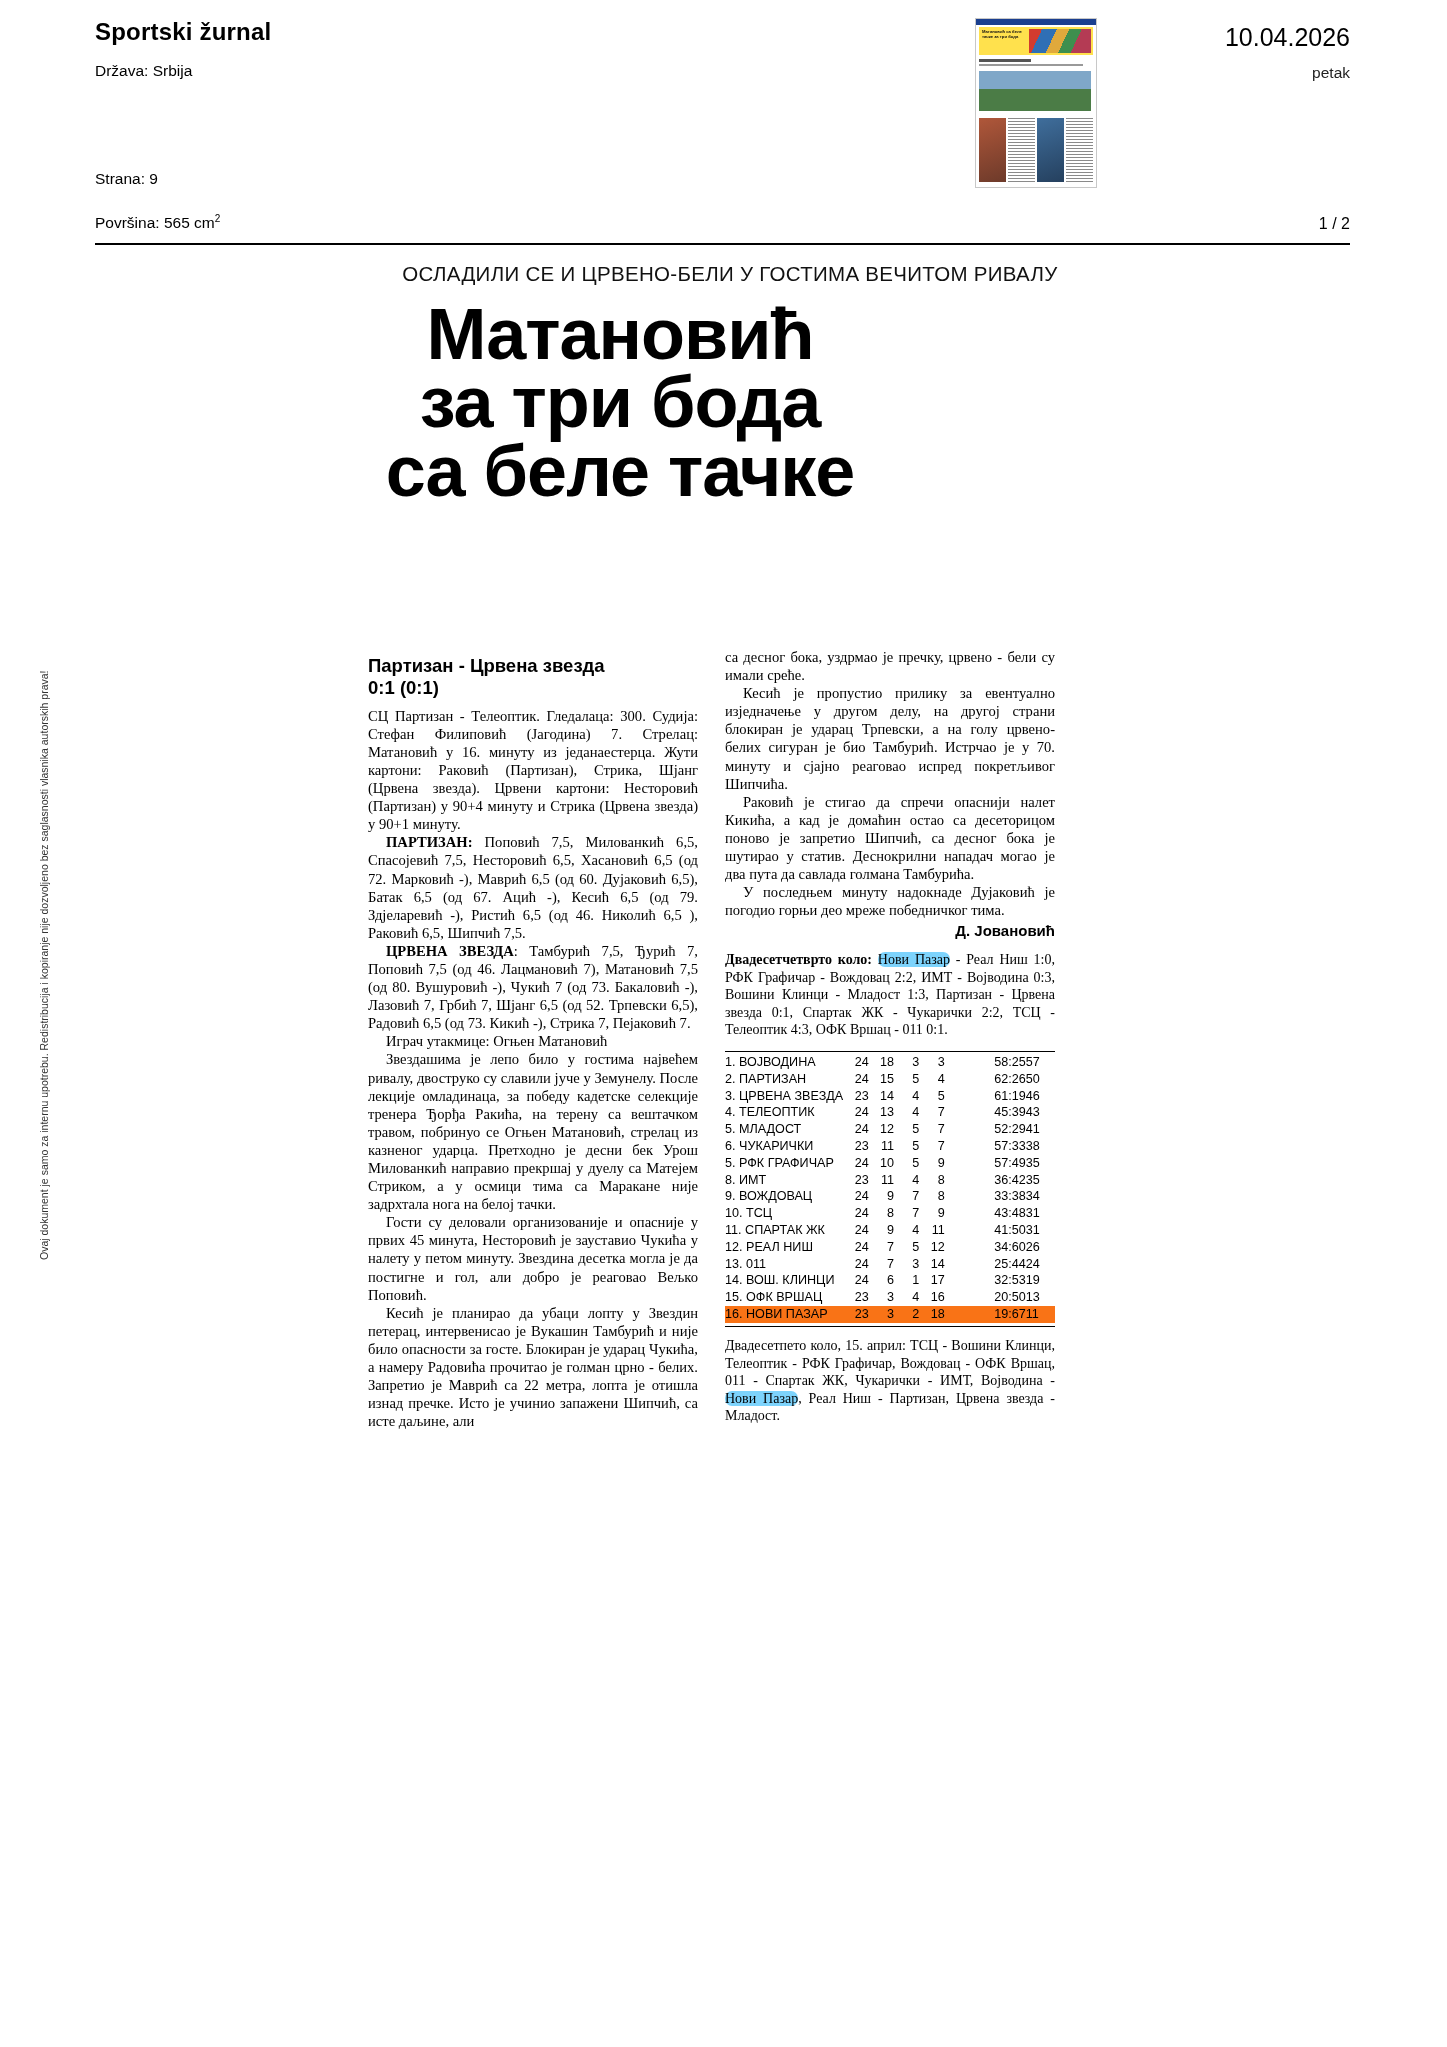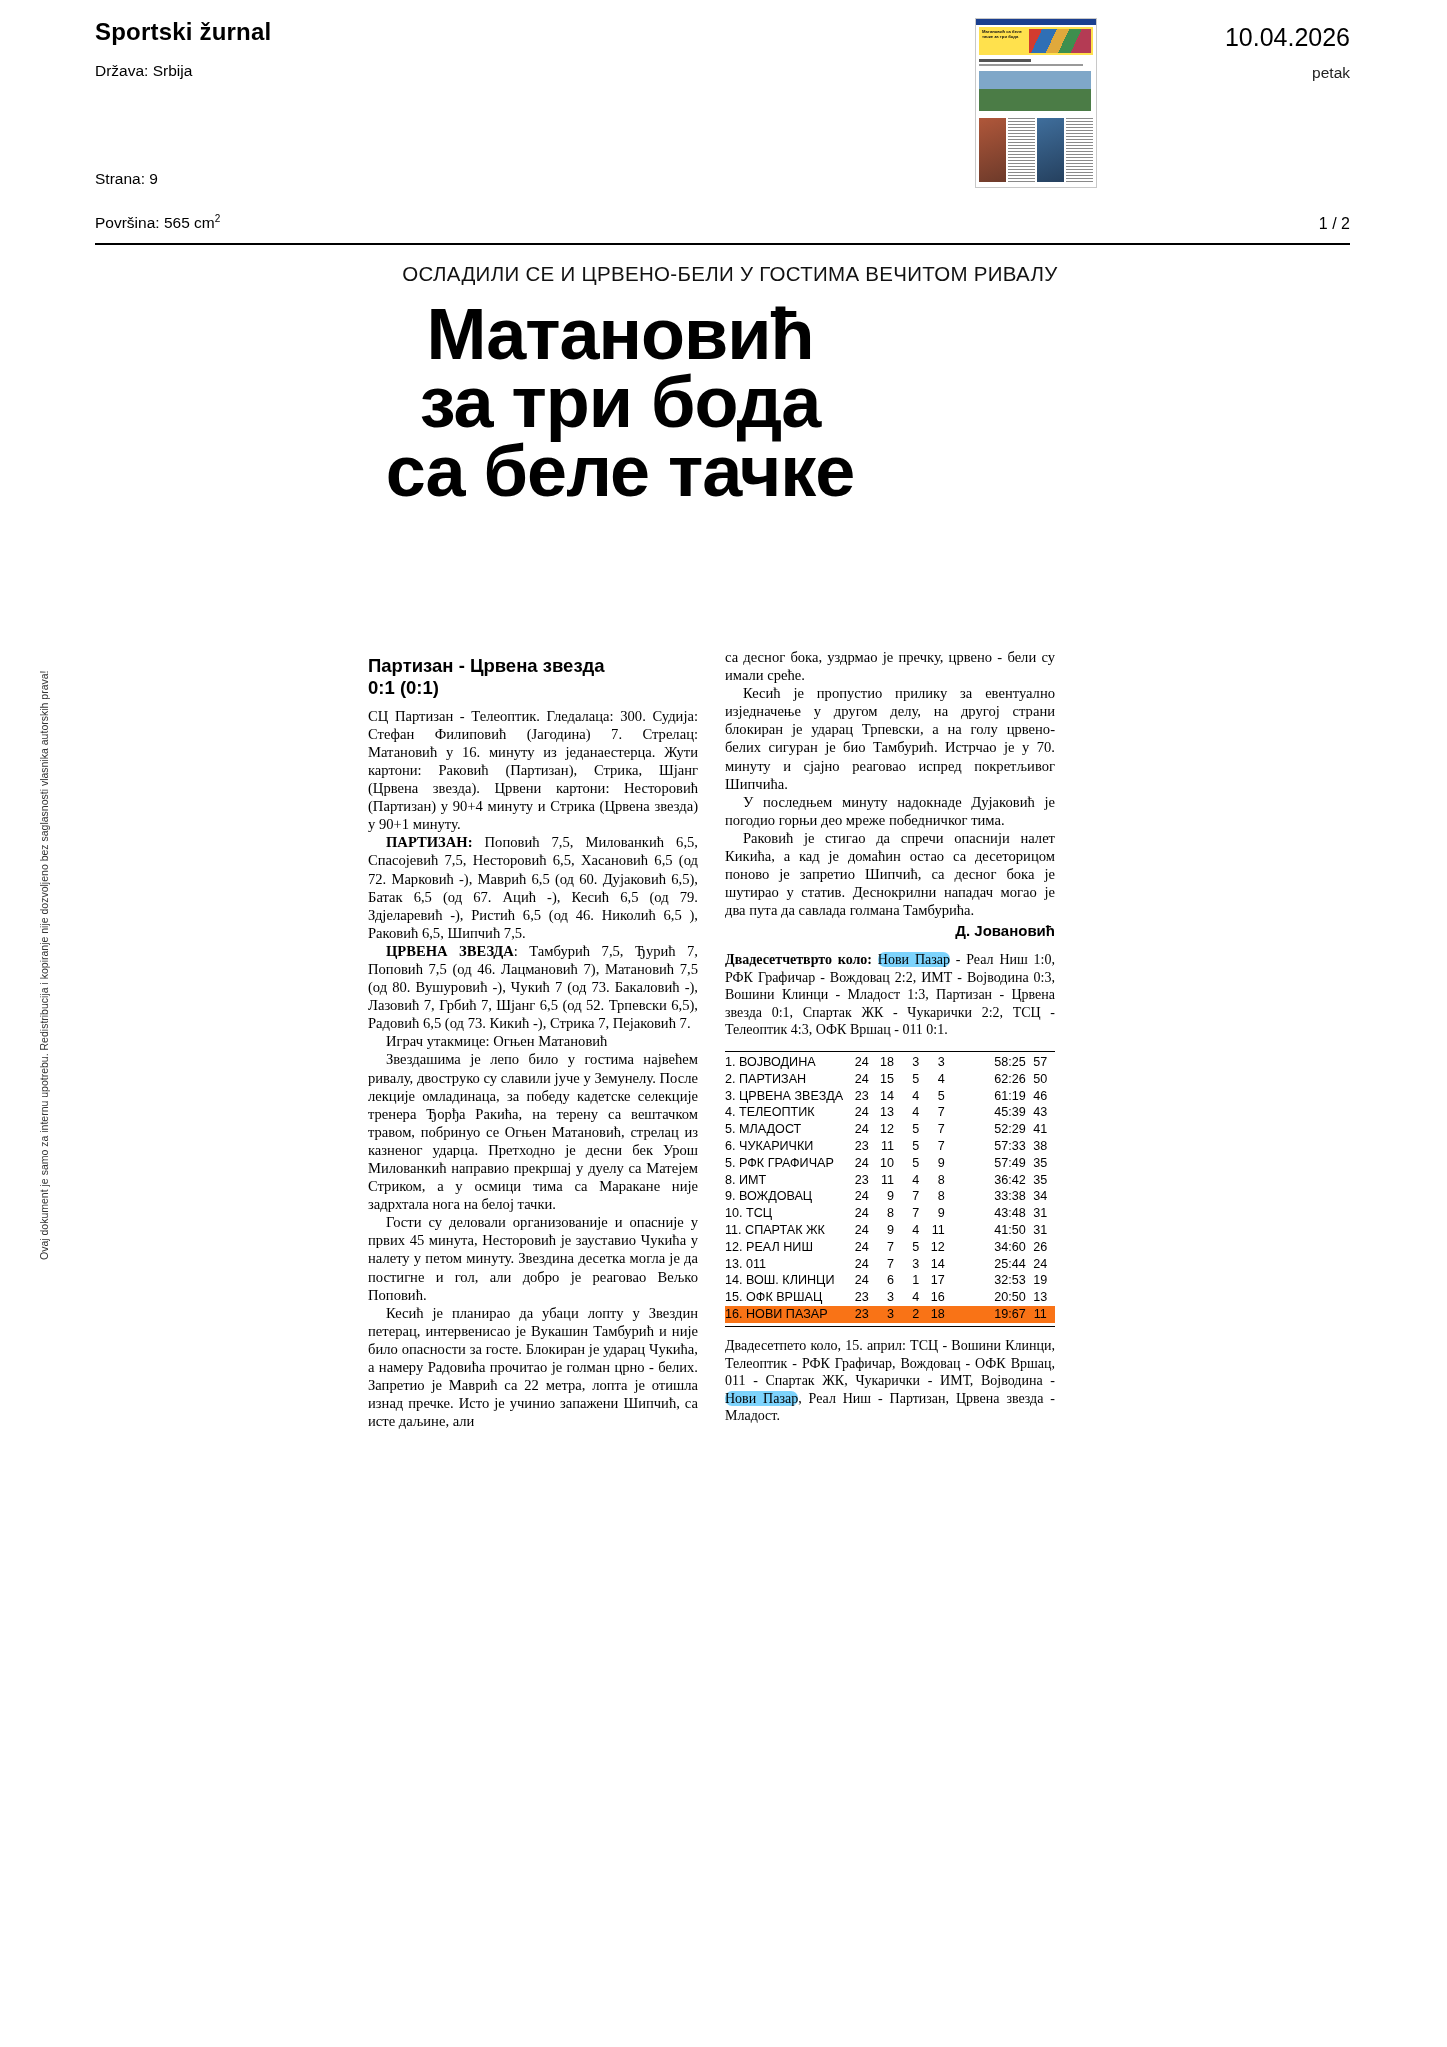--- a/index.html
+++ b/index.html
@@ -271,21 +271,21 @@
     border-collapse: collapse;
     width: 100%;
   }
   .standings td {
     padding: 0.6px 0;
     white-space: nowrap;
   }
   .standings td.team { text-align: left; }
   .standings td.num { text-align: right; width: 26px; }
   .standings td.gd  { text-align: right; width: 56px; padding-left: 26px; }
-  .standings td.pts { text-align: center; width: 30px; }
+  .standings td.pts { text-align: left; width: 30px; }
   .standings tr.high td { background: #f97316; }
 
   .next-round {
     margin-top: 10px;
     font-size: 14px;
     line-height: 1.25;
     text-align: justify;
   }
 </style>
 </head>
@@ -344,22 +344,22 @@
     <p id="c1p2"><b>ЦРВЕНА ЗВЕЗДА</b>: Тамбурић 7,5, Ђурић 7, Поповић 7,5 (од 46. Лацмановић 7), Матановић 7,5 (од 80. Вушуровић -), Чукић 7 (од 73. Бакаловић -), Лазовић 7, Грбић 7, Шјанг 6,5 (од 52. Трпевски 6,5), Радовић 6,5 (од 73. Кикић -), Стрика 7, Пејаковић 7.</p>
     <p id="c1p3">Играч утакмице: Огњен Матановић</p>
     <p id="c1p4">Звездашима је лепо било у гостима највећем ривалу, двоструко су славили јуче у Земунелу. После лекције омладинаца, за победу кадетске селекције тренера Ђорђа Ракића, на терену са вештачком травом, побринуо се Огњен Матановић, стрелац из казненог ударца. Претходно је десни бек Урош Милованкић направио прекршај у дуелу са Матејем Стриком, а у осмици тима са Маракане није задрхтала нога на белој тачки.</p>
     <p id="c1p5">Гости су деловали организованије и опасније у првих 45 минута, Несторовић је зауставио Чукића у налету у петом минуту. Звездина десетка могла је да постигне и гол, али добро је реаговао Вељко Поповић.</p>
     <p id="c1p6">Кесић је планирао да убаци лопту у Звездин петерац, интервенисао је Вукашин Тамбурић и није било опасности за госте. Блокиран је ударац Чукића, а намеру Радовића прочитао је голман црно - белих. Запретио је Маврић са 22 метра, лопта је отишла изнад пречке. Исто је учинио запажени Шипчић, са исте даљине, али</p>
   </div>
 
   <div class="col col2">
     <p class="noindent" id="c2p0">са десног бока, уздрмао је пречку, црвено - бели су имали среће.</p>
     <p id="c2p1">Кесић је пропустио прилику за евентуално изједначење у другом делу, на другој страни блокиран је ударац Трпевски, а на голу црвено-белих сигуран је био Тамбурић. Истрчао је у 70. минуту и сјајно реаговао испред покретљивог Шипчића.</p>
+    <p id="c2p2">Раковић је стигао да спречи опаснији налет Кикића, а кад је домаћин остао са десеторицом поново је запретио Шипчић, са десног бока је шутирао у статив. Деснокрилни нападач могао је два пута да савлада голмана Тамбурића.</p>
     <p id="c2p3">У последњем минуту надокнаде Дујаковић је погодио горњи део мреже победничког тима.</p>
-    <p id="c2p2">Раковић је стигао да спречи опаснији налет Кикића, а кад је домаћин остао са десеторицом поново је запретио Шипчић, са десног бока је шутирао у статив. Деснокрилни нападач могао је два пута да савлада голмана Тамбурића.</p>
     <div class="sign">Д. Јовановић</div>
 
     <div class="results">
       <b>Двадесетчетврто коло:</b><span> </span><span class="hl">Нови Пазар</span><span> - Реал Ниш 1:0, РФК Графичар - Вождовац 2:2, ИМТ - Војводина 0:3, Вошини Клинци - Младост 1:3, Партизан - Црвена звезда 0:1, Спартак ЖК - Чукарички 2:2, ТСЦ - Телеоптик 4:3, ОФК Вршац - 011 0:1.</span>
     </div>
 
     <div class="standings">
       <table>
         <tbody id="standings-body">
             <tr>

